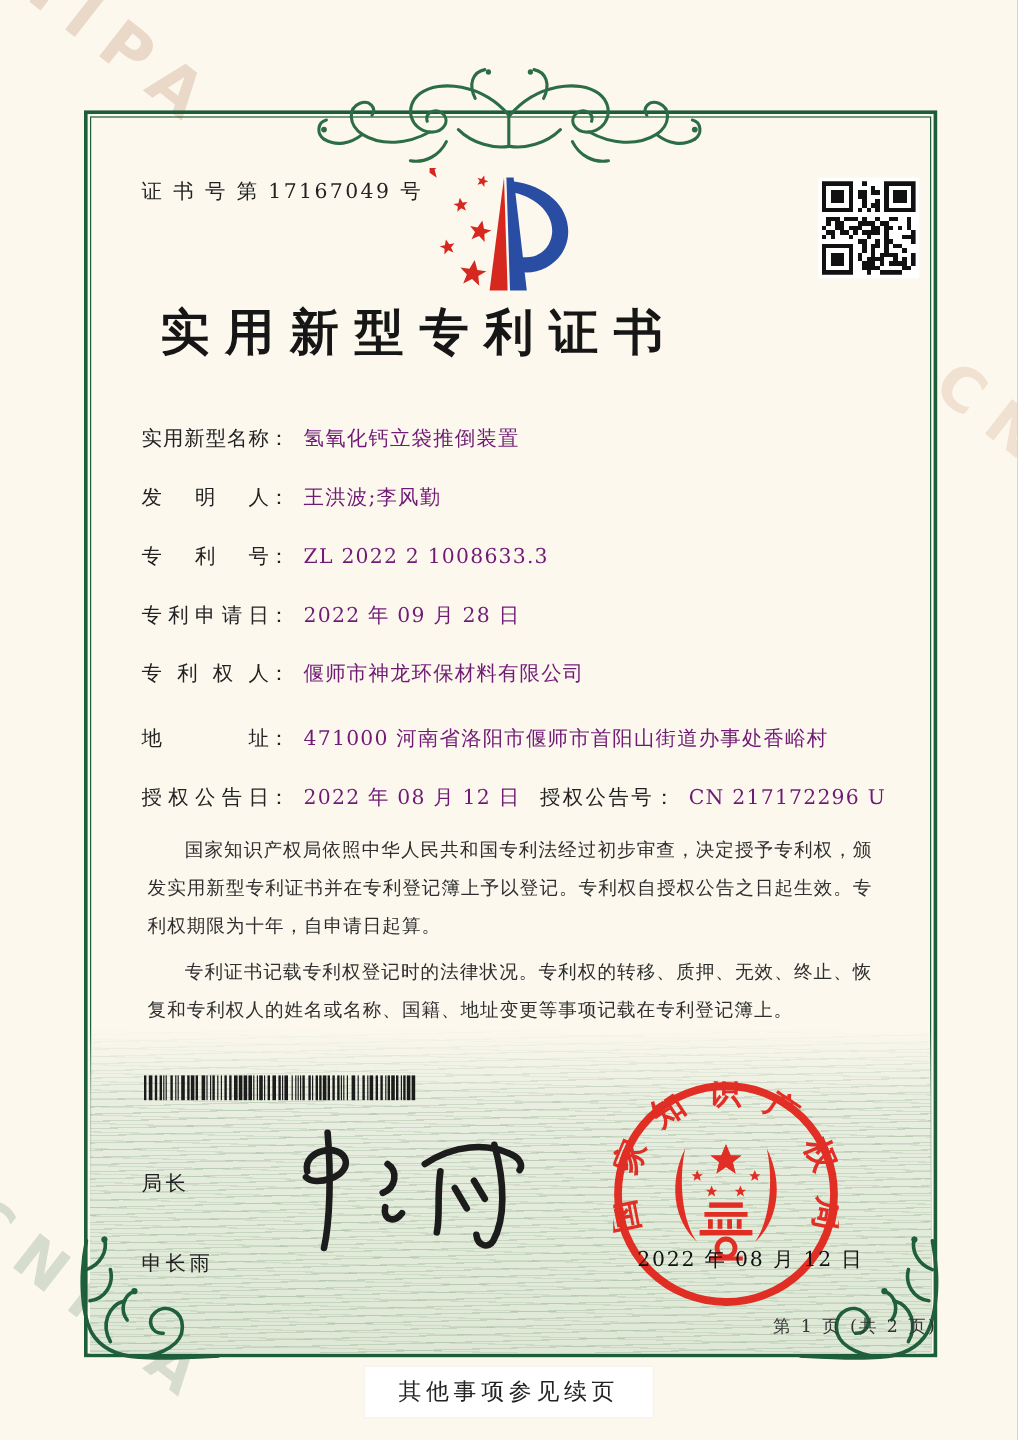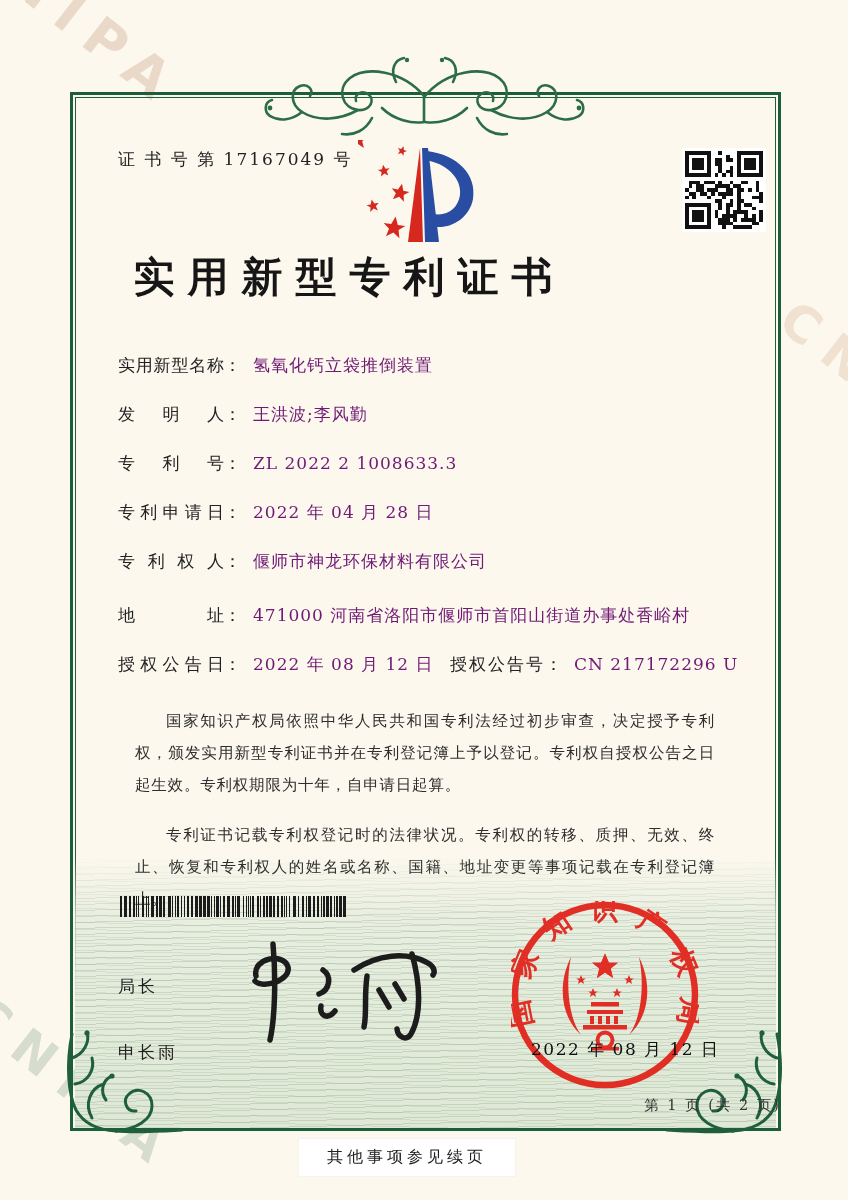--- a/index.html
+++ b/index.html
@@ -42,37 +42,37 @@
          font-size:41px;font-weight:bold;color:#161616;letter-spacing:13px;text-indent:13px;}
 
   .frow{position:absolute;left:118px;width:630px;font-size:17px;color:#2c2c2c;white-space:nowrap;}
   .flabel{display:inline-block;width:106px;text-align:justify;text-align-last:justify;color:#222;}
   .colon{color:#222;}
   .fvalue{margin-left:12px;letter-spacing:1px;color:#701a75;}
   .fpair2{position:absolute;left:332px;top:0;}
   .flabel2{letter-spacing:2px;color:#222;}
 
   .body-text{position:absolute;left:118px;top:688px;width:614px;}
-  .body-text p{margin:17px;font-size:15.5px;line-height:2.08;color:#2e2e2e;text-align:justify;
+  .body-text p{margin:5px;font-size:15.5px;line-height:2.08;color:#2e2e2e;text-align:justify;
                text-indent:2em;letter-spacing:.8px;font-family:Liberation Serif, serif;}
 
   .barcode{position:absolute;left:120px;top:896px;width:228px;height:21px;}
 
   .officer{position:absolute;left:118px;font-size:17px;color:#222;letter-spacing:3px;}
   .officer.pos{top:975px;} .officer.name{top:1041px;}
   .signature{position:absolute;left:226px;top:938px;width:220px;height:108px;}
 
   .seal{position:absolute;left:511px;top:901px;width:188px;height:188px;opacity:.95;}
   .seal-date{position:absolute;left:531px;top:1038px;font-size:17px;color:#101010;
              letter-spacing:1.5px;white-space:nowrap;}
 
   .pageinfo{position:absolute;left:70px;top:1096px;width:711px;text-align:right;
             font-size:14.5px;color:#333;letter-spacing:2px;}
-  .footnote{position:absolute;left:407px;top:1139px;transform:translateX(-50%);
-            background:#ffffff;padding:8px 28px;font-size:16px;color:#222;letter-spacing:4px;
+  .footnote{position:absolute;left:424px;top:1139px;transform:translateX(-50%);
+            background:#ffffff;padding:8px 28px;font-size:19px;color:#222;letter-spacing:4px;
             white-space:nowrap;box-shadow:0 0 0 1px rgba(0,0,0,0.02);}
 </style>
 </head>
 <body>
 
 <div class="page">
 
   <div class="wm wm-tl">CNIPA</div>
   <div class="wm wm-tr">CNIPA</div>
   <div class="wm wm-rm">CNIPA</div>
@@ -369,21 +369,21 @@
   <div class="frow" style="top:354px">
     <span class="flabel">实用新型名称</span><span class="colon">：</span><span class="fvalue">氢氧化钙立袋推倒装置</span>
   </div>
   <div class="frow" style="top:403px">
     <span class="flabel">发明人</span><span class="colon">：</span><span class="fvalue">王洪波;李风勤</span>
   </div>
   <div class="frow" style="top:452px">
     <span class="flabel">专利号</span><span class="colon">：</span><span class="fvalue">ZL 2022 2 1008633.3</span>
   </div>
   <div class="frow" style="top:501px">
-    <span class="flabel">专利申请日</span><span class="colon">：</span><span class="fvalue">2022 年 04 月 28 日</span>
+    <span class="flabel">专利申请日</span><span class="colon">：</span><span class="fvalue">2022 年 09 月 28 日</span>
   </div>
   <div class="frow" style="top:550px">
     <span class="flabel">专利权人</span><span class="colon">：</span><span class="fvalue">偃师市神龙环保材料有限公司</span>
   </div>
   <div class="frow" style="top:604px">
     <span class="flabel">地址</span><span class="colon">：</span><span class="fvalue">471000 河南省洛阳市偃师市首阳山街道办事处香峪村</span>
   </div>
   <div class="frow" style="top:653px">
     <span class="flabel">授权公告日</span><span class="colon">：</span><span class="fvalue">2022 年 08 月 12 日</span>
     <span class="fpair2">

